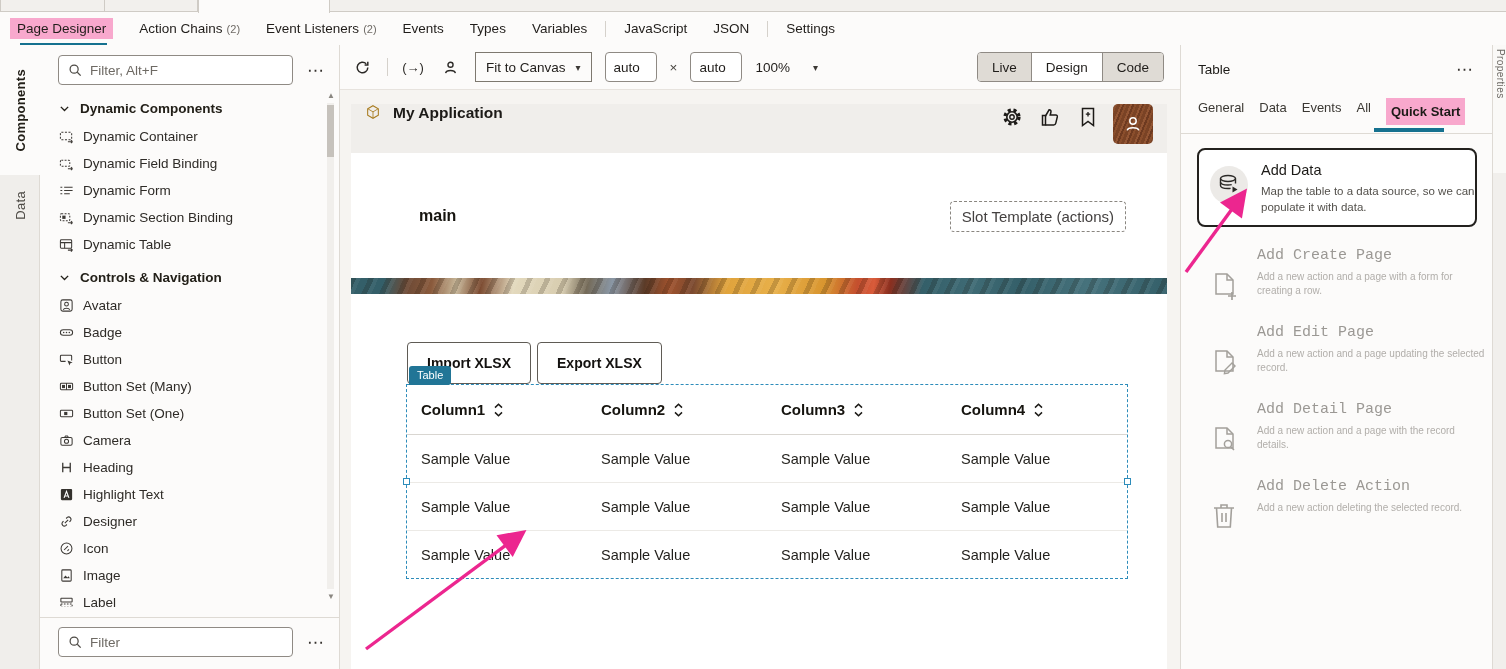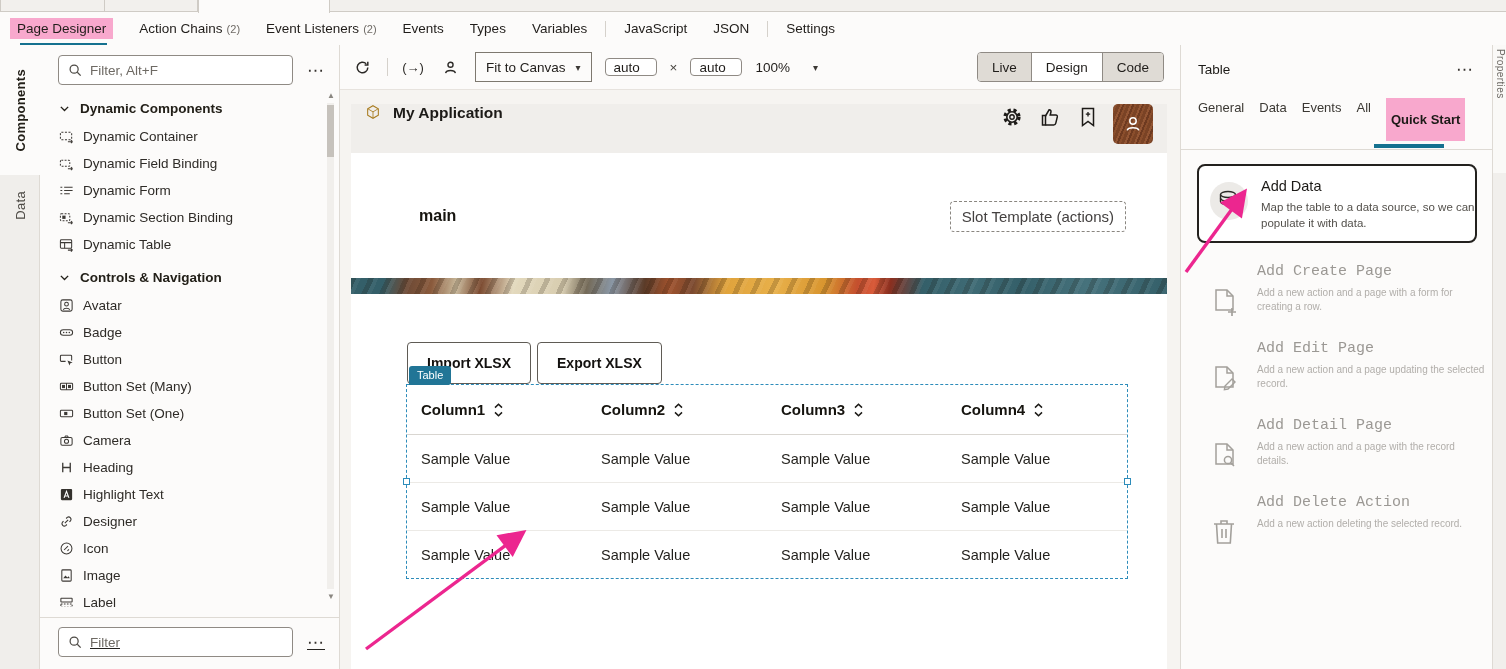--- a/index.html
+++ b/index.html
@@ -54,31 +54,31 @@
   .icn svg { display:block; }
 
   
   .lp-scroll { position:absolute; right:3px; top:6px; bottom:6px; width:10px; }
   .lp-scroll .arr { position:absolute; left:0; width:10px; font-size:8px; color:#8a8781; text-align:center; }
   .lp-scroll .arr.up { top:0; } .lp-scroll .arr.dn { bottom:0; }
   .lp-scroll .track { position:absolute; top:12px; bottom:12px; left:1px; width:7px; background:#f1efec; }
   .lp-scroll .thumb { position:absolute; top:14px; left:1px; width:7px; height:52px; background:#c6c2bc; }
 
   .lp-bottom { position:absolute; left:0; right:0; bottom:0; height:52px; border-top:1px solid #dedad4; background:#fcfbfa; }
-  .lp-bottom .filter-row { padding-top:9px;text-decoration:underline; }
+  .lp-bottom .filter-row { padding-top:9px; }
 
   
   .canvas-col { flex:1; display:flex; flex-direction:column; min-width:0; }
   .cv-toolbar { height:45px; flex:none; background:#fcfbfa; border-bottom:1px solid #e7e3de;
     display:flex; align-items:center; padding:0 10px; gap:13px; font-size:13.5px; }
   .tb-icon { width:24px; height:24px; display:flex; align-items:center; justify-content:center; cursor:pointer; color:#2b2926; }
   .tb-sep { width:1px; height:18px; background:#d5d1cb; }
   .tb-btn { height:30px; border:1px solid #7d786f; border-radius:0; background:#fcfbfa; display:flex;
     align-items:center; gap:10px; padding:0 10px; font-size:13.5px; color:#201d1a; cursor:pointer; }
-  .tb-input { width:52px; height:18px; border:1px solid #8f8a84; border-radius:4px; background:#fff;
+  .tb-input { width:52px; height:30px; border:1px solid #8f8a84; border-radius:4px; background:#fff;
     font-size:13.5px; padding:0 8px; color:#201d1a; font-family:"Liberation Sans", sans-serif; }
   .times { color:#47443f; }
   .zoom-btn { display:flex; align-items:center; gap:23px; cursor:pointer; color:#201d1a; }
   .caret { font-size:10px; color:#3c3935; }
   .tb-spacer { flex:1; }
   .seg-ctl { display:flex; border:1px solid #8f8a84; border-radius:4px; overflow:hidden; height:30px; margin-right:6px; }
   .seg-ctl .seg { padding:0 14px; display:flex; align-items:center; font-size:13.5px; background:#dfdbd5;
     border-right:1px solid #8f8a84; cursor:pointer; color:#201d1a; }
   .seg-ctl .seg:last-child { border-right:none; }
   .seg-ctl .seg.active { background:#ffffff; }
@@ -119,21 +119,21 @@
   .tbl-cell { width:180px; display:flex; align-items:center; padding-left:14px; font-size:14.5px; color:#211f1b; }
   .handle { position:absolute; width:7px; height:7px; background:#fff; border:1px solid #2d8cba; top:93px; z-index:2; }
   .handle.l { left:-4px; } .handle.r { right:-4px; }
 
   
   .rp { width:312px; flex:none; background:#fcfbfa; border-left:1px solid #dedad4; position:relative; font-size:13px; }
   .rp-title-row { display:flex; align-items:center; padding:14px 14px 0 17px; }
   .rp-title { font-size:13.5px; color:#1c1a17; flex:1; }
   .rp-tabs { position:relative; display:flex; gap:15px; padding:20px 0 10px 17px; color:#3b3833; }
   .rp-tab { cursor:pointer; white-space:nowrap; }
-  .rp-tab.active { background:#f8a8cd; padding:14px 5px; margin:-2px 0; font-weight:bold; color:#1c1a17; }
+  .rp-tab.active { background:#f8a8cd; padding:6px 5px; margin:-2px 0; font-weight:bold; color:#1c1a17; }
   .rp-underline { position:absolute; left:193px; width:70px; bottom:1px; height:4px; background:#15718f; }
   .rp-divider { height:1px; background:#dedad4; }
 
   .qs-card { margin:14px 15px 0 16px; border:2px solid #23211e; border-radius:8px; background:#fff;
     display:flex; gap:13px; padding:12px 10px 10px 11px; cursor:pointer; }
   .qs-circle { width:38px; height:38px; border-radius:50%; background:#eceae7; flex:none;
     display:flex; align-items:center; justify-content:center; margin-top:4px; }
   .qs-card .qs-title { font-size:14.5px; color:#1c1a17; margin-bottom:5px; }
   .qs-card .qs-desc { font-size:11.5px; color:#53504b; line-height:1.4; width:218px; }
 

